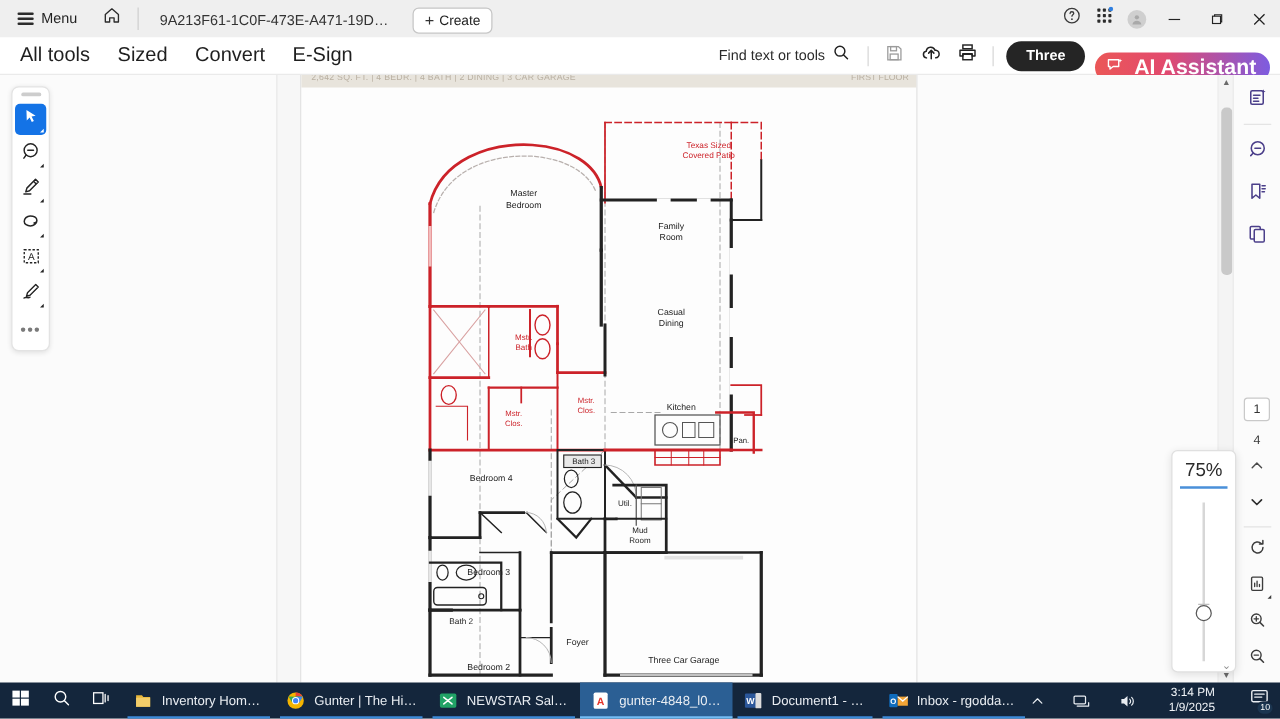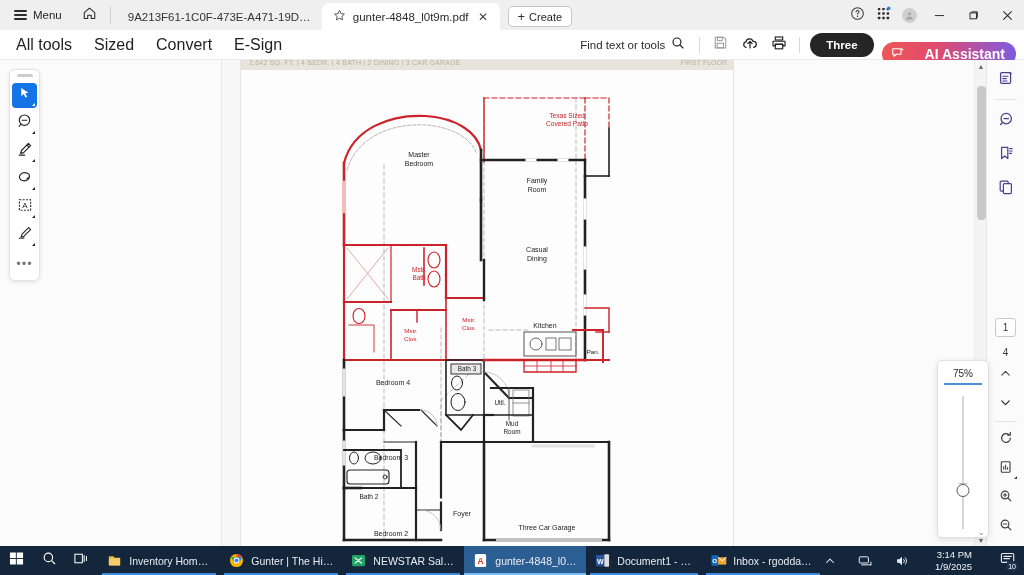--- a/index.html
+++ b/index.html
@@ -88,22 +88,22 @@
   }
   .mb-sep { width: 1px; height: 16px; background: #d8d8d8; margin: 0 5px; }
   .share-btn {
     background: #252525; color: #fff; font-size: 11.5px; font-weight: bold;
     height: 24px; padding: 0 16px; border-radius: 14px;
     display: flex; align-items: center; margin-left: 3px;
   }
   .ai-btn {
     height: 24px; padding: 0 11px 0 9px; border-radius: 14px; margin-left: 6px;
     background: linear-gradient(90deg, #eb5757 0%, #e24a6e 40%, #7d5ce0 100%);
-    color: #fff; font-size: 14px; font-weight: bold;
-    display: flex; align-items: center; gap: 20px; margin-top: 19px;
+    color: #fff; font-size: 17px; font-weight: bold;
+    display: flex; align-items: center; gap: 8px; margin-top: 19px;
   }
 
   
   .viewer {
     position: absolute; top: 60px; left: 0; width: 1024px; height: 486px;
     background: #f7f7f7;
   }
   .leftgutter {
     position: absolute; left: 0; top: 0; width: 222px; height: 486px;
     background: #fbfbfb; border-right: 1px solid #e8e8e8;
@@ -177,21 +177,21 @@
     color: #3c3c3c; border-radius: 4px; margin-top: 5px; position: relative;
   }
 
   
   .zoompop {
     position: absolute; left: 937px; top: 360px; width: 52px; height: 178px;
     background: #fff; border: 1px solid #e0e0e0; border-radius: 5px;
     box-shadow: 0 2px 7px rgba(0,0,0,.11);
     display: flex; flex-direction: column; align-items: center;
   }
-  .zoom-pct { font-size: 10px; color: #2b2b2b; margin-top: 7px; }
+  .zoom-pct { font-size: 15px; color: #2b2b2b; margin-top: 7px; }
   .zoom-underline { width: 38px; height: 2px; background: #4a90d9; margin-top: 4px; }
   .zoom-track {
     width: 2px; flex: 1; background: #d7d7d7; margin: 11px 0 8px; position: relative;
   }
   .zoom-thumb {
     position: absolute; left: 50%; bottom: 32px; transform: translateX(-50%);
     width: 13px; height: 13px; border-radius: 50%; border: 1.4px solid #585858; background: #fff;
   }
   .zoom-tick {
     position: absolute; left: 50%; bottom: 45px; transform: translateX(-50%);
@@ -276,29 +276,20 @@
           <svg width="15" height="15" viewBox="0 0 16 16">
               <path d="M8 2.2 2.4 7.1v6.3h3.7V9.9h3.8v3.5h3.7V7.1z" fill="none" stroke="#2b2b2b" stroke-width="1.15" stroke-linejoin="round"></path>
             </svg>
         </span>
       </div>
       <div class="vdiv"></div>
 
       <div class="tabstrip">
         <div class="tab inactive">
           <span class="tab-title">9A213F61-1C0F-473E-A471-19D56…</span>
-        </div>
-        <div class="tab active">
-          <span class="star-ico">
-            <svg width="13" height="13" viewBox="0 0 16 16">
-                <path d="M8 1.8l1.85 3.9 4.15.55-3.05 2.9.78 4.25L8 11.35 4.27 13.4l.78-4.25L2 6.25l4.15-.55z" fill="none" stroke="#3a3a3a" stroke-width="1.05" stroke-linejoin="round"></path>
-              </svg>
-          </span>
-          <span class="tab-title">gunter-4848_l0t9m.pdf</span>
-          <span class="tab-close">✕</span>
         </div>
         <div class="create-btn">
           <span class="plus-g">+</span>
           <span>Create</span>
         </div>
       </div>
     </div>
 
     <div class="tb-right">
       <div class="sys-ico">

